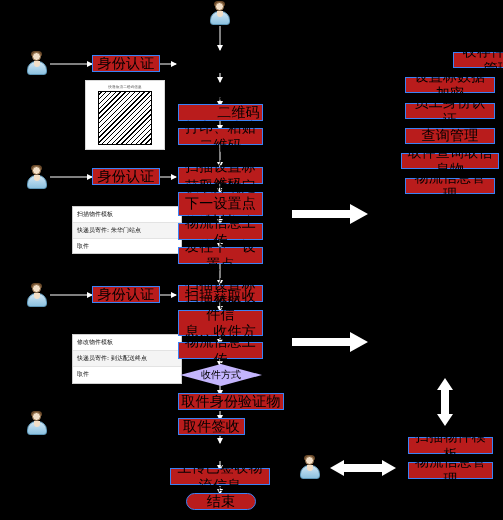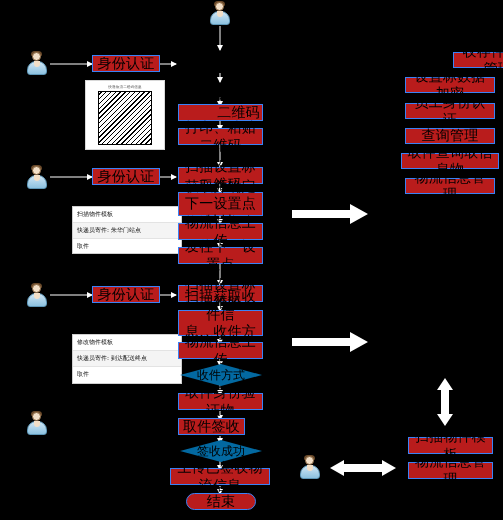--- a/index.html
+++ b/index.html
@@ -29,23 +29,23 @@
     justify-content: center;
     letter-spacing: 0.2px;
     white-space: pre-line;
     padding: 1px 2px;
   }
   .node.rounded { border-radius: 10px; }
 
   
   .diamond {
     position: absolute;
-    background: #0369a1;
+    background: #c4b5fd;
     color: #000;
-    font-size: 12px;
+    font-size: 10px;
     display: flex;
     align-items: center;
     justify-content: center;
     -webkit-clip-path: polygon(50% 0, 100% 50%, 50% 100%, 0 50%);
     clip-path: polygon(50% 0, 100% 50%, 50% 100%, 0 50%);
     text-align: right;
   }
 
   
   .actor {
@@ -264,24 +264,23 @@
     <div class="prow">取件</div>
   </div>
 
   <div class="node" style="left:178px; top:285px; width:85px; height:17px;">扫描设置标二维码</div>
   <div class="node" style="left:178px; top:310px; width:85px; height:26px;">扫描获取收件信
 息、收件方式</div>
   <div class="node" style="left:178px; top:342px; width:85px; height:17px;">物流信息上传</div>
 
   <div class="diamond" style="left:180px; top:364px; width:82px; height:22px;">收件方式</div>
 
-  <div class="node" style="left:178px; top:393px; width:85px; height:17px;">取件身份验证物</div>
+  <div class="node" style="left:178px; top:393px; width:106px; height:17px;">取件身份验证物</div>
   <div class="node" style="left:178px; top:418px; width:67px; height:17px;">取件签收</div>
 
-  <div class="diamond" style="left:180px; top:440px; width:82px; height:22px;">签收成功</div>
 
   <div class="node" style="left:170px; top:468px; width:100px; height:17px;">上传已签收物流信息</div>
 
   <div class="node rounded" style="left:186px; top:493px; width:70px; height:17px;">结束</div>
 
   <div class="node" style="left:405px; top:52px; width:90px; height:16px;margin-left:48px;">收存件信息管理</div>
   <div class="node" style="left:405px; top:77px; width:90px; height:16px;">设置标数据加密</div>
   <div class="node" style="left:405px; top:103px; width:90px; height:16px;">员工身份认证</div>
   <div class="node" style="left:405px; top:128px; width:90px; height:16px;">查询管理</div>
   <div class="node" style="left:401px; top:153px; width:98px; height:16px;">取件查询取信息物</div>

